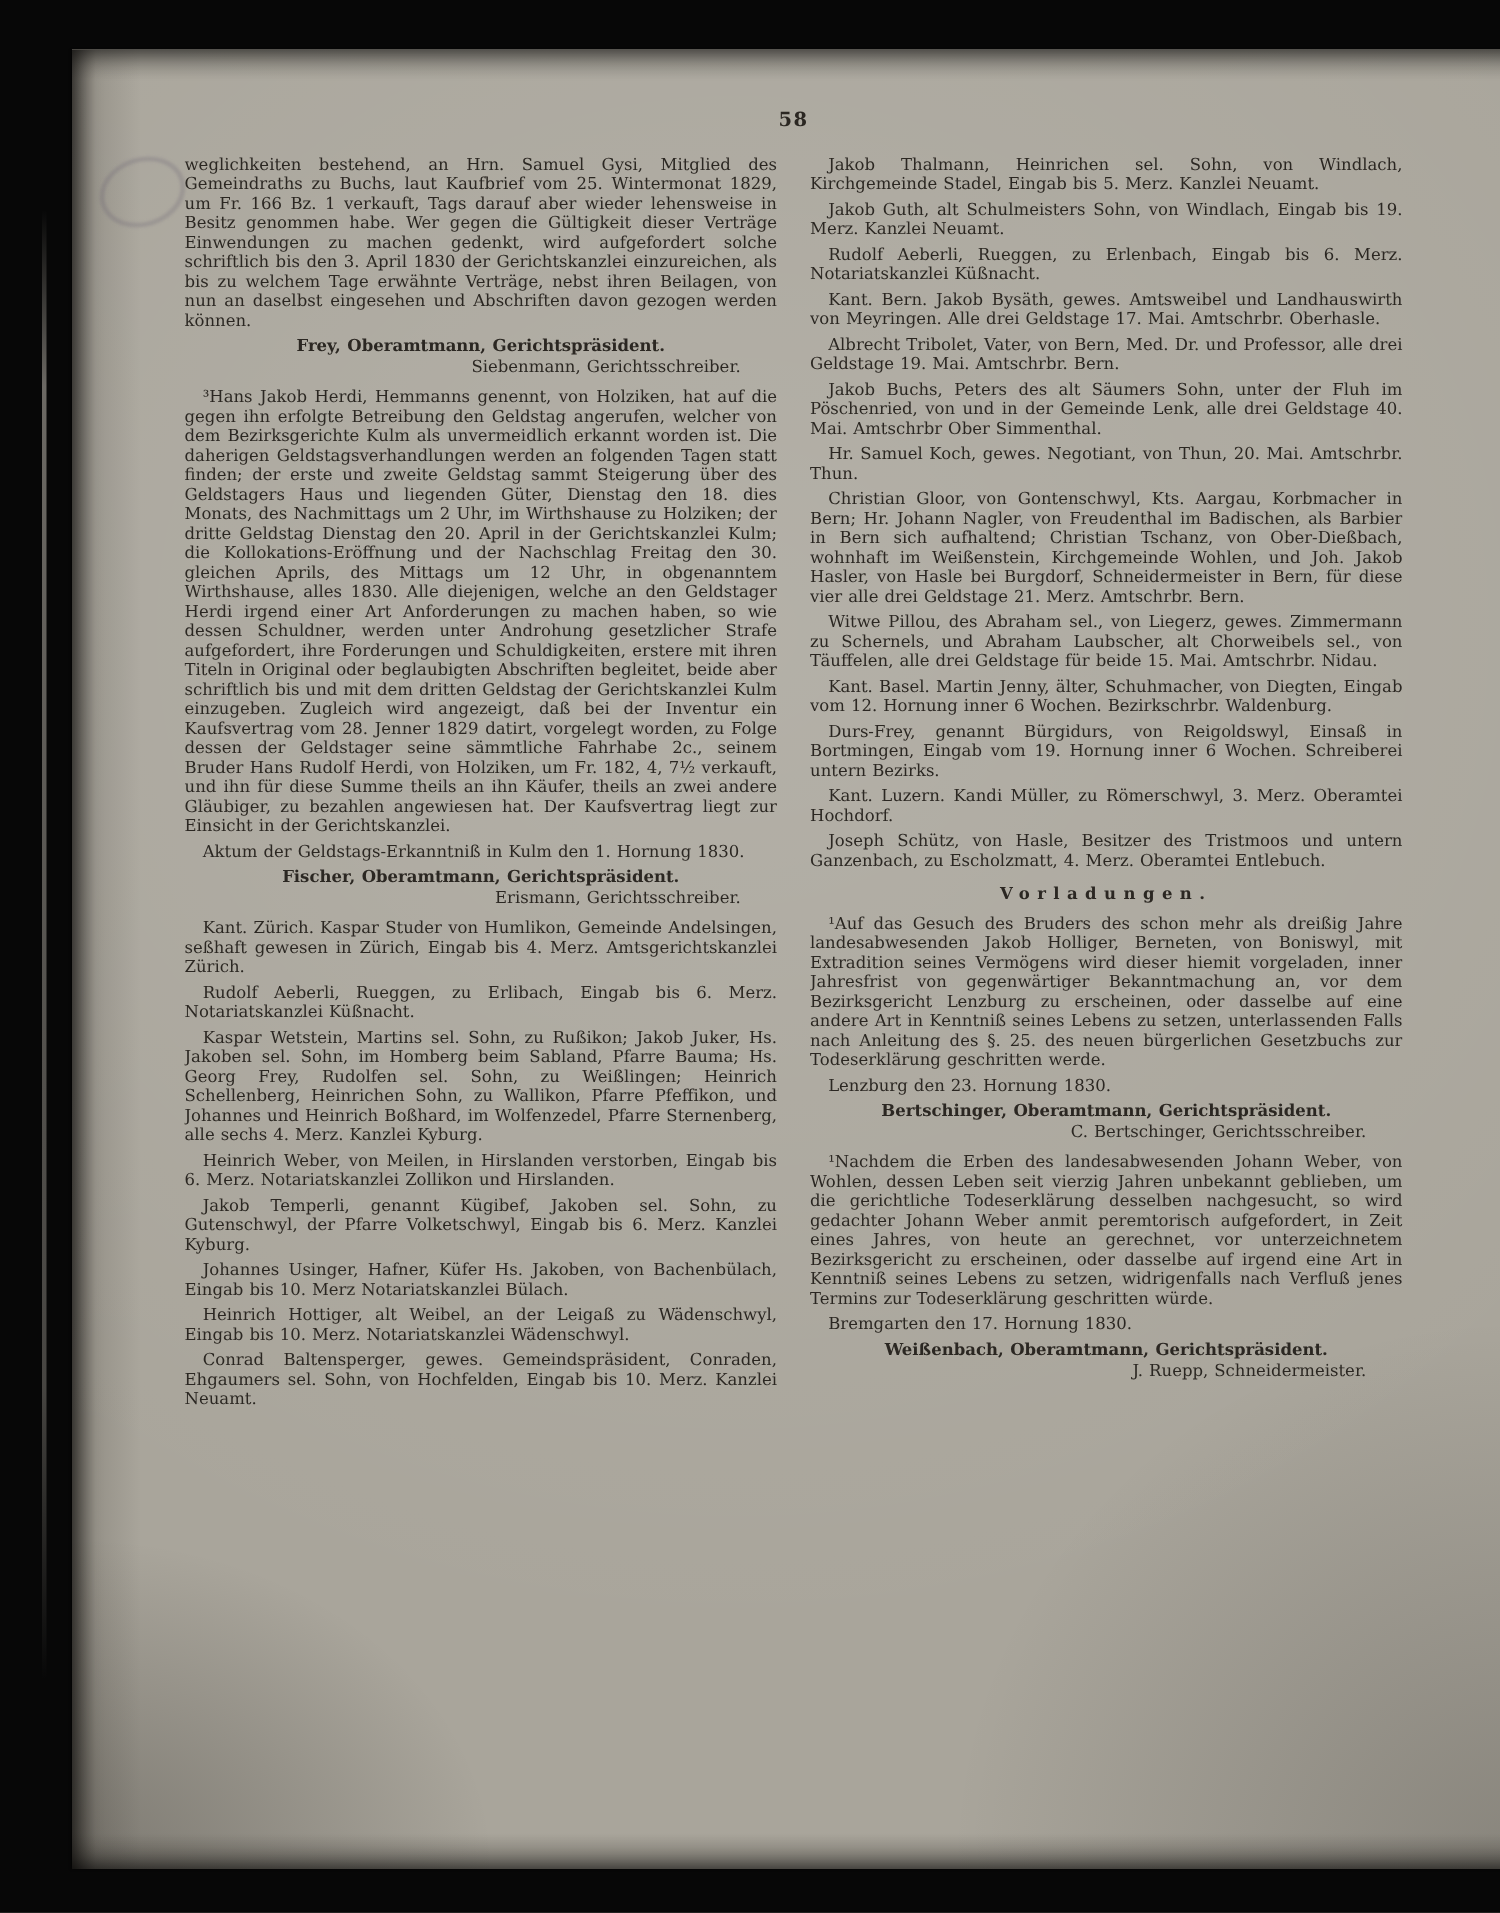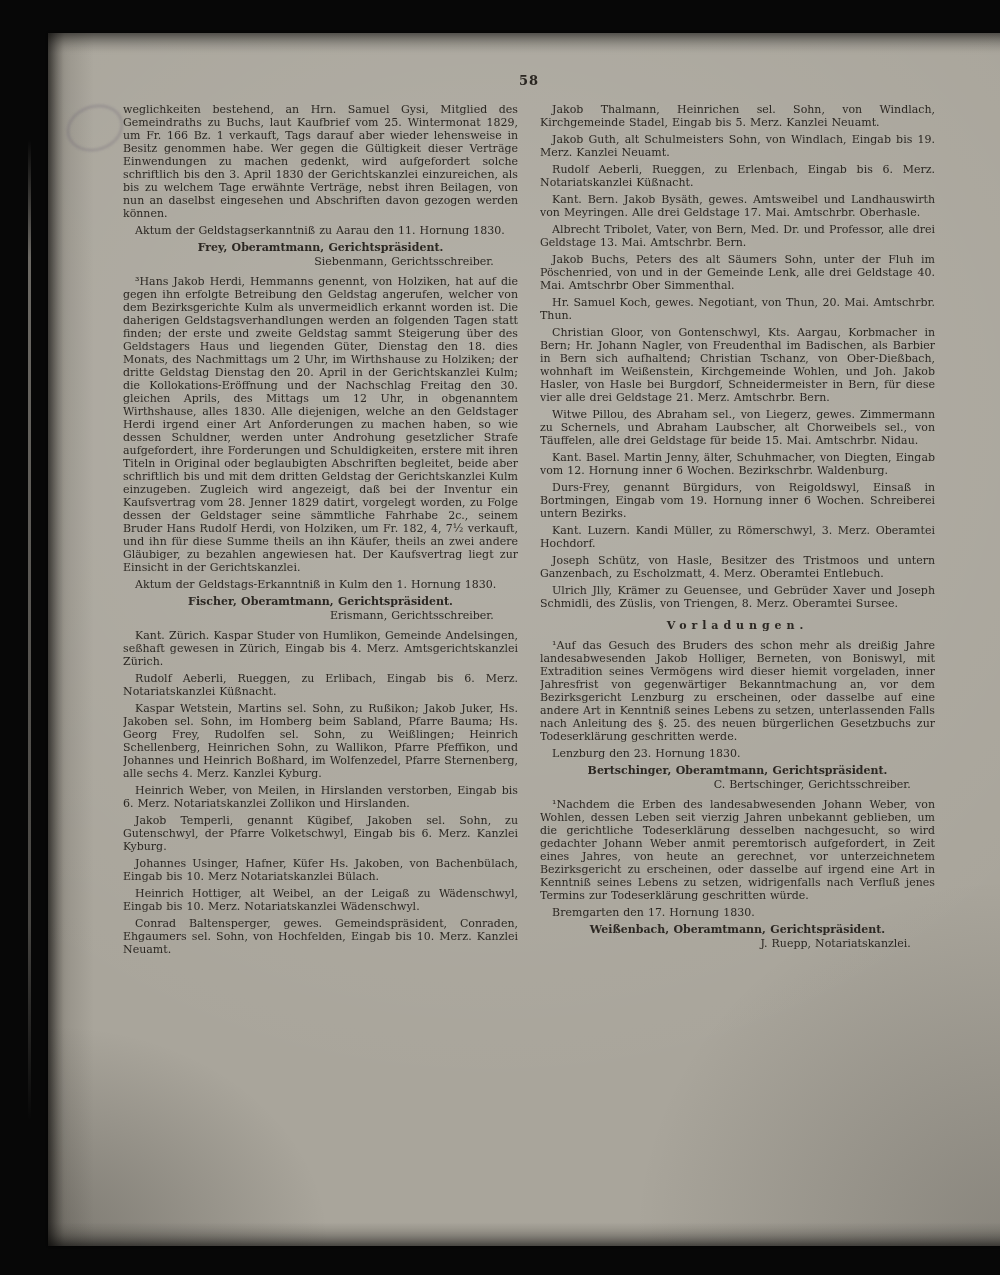--- a/index.html
+++ b/index.html
@@ -106,56 +106,54 @@
 <body>
 
 <div class="scan">
   <div class="edge-sliver"></div>
   <div class="paper">
     <div class="stamp"></div>
     <div class="page-number">58</div>
     <div class="columns">
       <div class="column" id="col-left">
           <p class="para opening">weglichkeiten bestehend, an Hrn. Samuel Gysi, Mitglied des Gemeindraths zu Buchs, laut Kaufbrief vom 25. Wintermonat 1829, um Fr. 166 Bz. 1 verkauft, Tags darauf aber wieder lehensweise in Besitz genommen habe. Wer gegen die Gültigkeit dieser Verträge Einwendungen zu machen gedenkt, wird aufgefordert solche schriftlich bis den 3. April 1830 der Gerichtskanzlei einzureichen, als bis zu welchem Tage erwähnte Verträge, nebst ihren Beilagen, von nun an daselbst eingesehen und Abschriften davon gezogen werden können.</p>
-          <p class="para entry">Aktum der Geldstagserkanntniß zu Aarau den 11. Hornung 1830.</p>
           <p class="para sig-main">Frey, Oberamtmann, Gerichtspräsident.</p>
           <p class="para sig-sub">Siebenmann, Gerichtsschreiber.</p>
           <p class="para entry">³Hans Jakob Herdi, Hemmanns genennt, von Holziken, hat auf die gegen ihn erfolgte Betreibung den Geldstag angerufen, welcher von dem Bezirksgerichte Kulm als unvermeidlich erkannt worden ist. Die daherigen Geldstagsverhandlungen werden an folgenden Tagen statt finden; der erste und zweite Geldstag sammt Steigerung über des Geldstagers Haus und liegenden Güter, Dienstag den 18. dies Monats, des Nachmittags um 2 Uhr, im Wirthshause zu Holziken; der dritte Geldstag Dienstag den 20. April in der Gerichtskanzlei Kulm; die Kollokations-Eröffnung und der Nachschlag Freitag den 30. gleichen Aprils, des Mittags um 12 Uhr, in obgenanntem Wirthshause, alles 1830. Alle diejenigen, welche an den Geldstager Herdi irgend einer Art Anforderungen zu machen haben, so wie dessen Schuldner, werden unter Androhung gesetzlicher Strafe aufgefordert, ihre Forderungen und Schuldigkeiten, erstere mit ihren Titeln in Original oder beglaubigten Abschriften begleitet, beide aber schriftlich bis und mit dem dritten Geldstag der Gerichtskanzlei Kulm einzugeben. Zugleich wird angezeigt, daß bei der Inventur ein Kaufsvertrag vom 28. Jenner 1829 datirt, vorgelegt worden, zu Folge dessen der Geldstager seine sämmtliche Fahrhabe 2c., seinem Bruder Hans Rudolf Herdi, von Holziken, um Fr. 182, 4, 7½ verkauft, und ihn für diese Summe theils an ihn Käufer, theils an zwei andere Gläubiger, zu bezahlen angewiesen hat. Der Kaufsvertrag liegt zur Einsicht in der Gerichtskanzlei.</p>
           <p class="para entry">Aktum der Geldstags-Erkanntniß in Kulm den 1. Hornung 1830.</p>
           <p class="para sig-main">Fischer, Oberamtmann, Gerichtspräsident.</p>
           <p class="para sig-sub">Erismann, Gerichtsschreiber.</p>
           <p class="para entry">Kant. Zürich. Kaspar Studer von Humlikon, Gemeinde Andelsingen, seßhaft gewesen in Zürich, Eingab bis 4. Merz. Amtsgerichtskanzlei Zürich.</p>
           <p class="para entry">Rudolf Aeberli, Rueggen, zu Erlibach, Eingab bis 6. Merz. Notariatskanzlei Küßnacht.</p>
           <p class="para entry">Kaspar Wetstein, Martins sel. Sohn, zu Rußikon; Jakob Juker, Hs. Jakoben sel. Sohn, im Homberg beim Sabland, Pfarre Bauma; Hs. Georg Frey, Rudolfen sel. Sohn, zu Weißlingen; Heinrich Schellenberg, Heinrichen Sohn, zu Wallikon, Pfarre Pfeffikon, und Johannes und Heinrich Boßhard, im Wolfenzedel, Pfarre Sternenberg, alle sechs 4. Merz. Kanzlei Kyburg.</p>
           <p class="para entry">Heinrich Weber, von Meilen, in Hirslanden verstorben, Eingab bis 6. Merz. Notariatskanzlei Zollikon und Hirslanden.</p>
           <p class="para entry">Jakob Temperli, genannt Kügibef, Jakoben sel. Sohn, zu Gutenschwyl, der Pfarre Volketschwyl, Eingab bis 6. Merz. Kanzlei Kyburg.</p>
           <p class="para entry">Johannes Usinger, Hafner, Küfer Hs. Jakoben, von Bachenbülach, Eingab bis 10. Merz Notariatskanzlei Bülach.</p>
           <p class="para entry">Heinrich Hottiger, alt Weibel, an der Leigaß zu Wädenschwyl, Eingab bis 10. Merz. Notariatskanzlei Wädenschwyl.</p>
           <p class="para entry">Conrad Baltensperger, gewes. Gemeindspräsident, Conraden, Ehgaumers sel. Sohn, von Hochfelden, Eingab bis 10. Merz. Kanzlei Neuamt.</p>
         </div>
       <div class="column" id="col-right">
           <p class="para entry">Jakob Thalmann, Heinrichen sel. Sohn, von Windlach, Kirchgemeinde Stadel, Eingab bis 5. Merz. Kanzlei Neuamt.</p>
           <p class="para entry">Jakob Guth, alt Schulmeisters Sohn, von Windlach, Eingab bis 19. Merz. Kanzlei Neuamt.</p>
           <p class="para entry">Rudolf Aeberli, Rueggen, zu Erlenbach, Eingab bis 6. Merz. Notariatskanzlei Küßnacht.</p>
           <p class="para entry">Kant. Bern. Jakob Bysäth, gewes. Amtsweibel und Landhauswirth von Meyringen. Alle drei Geldstage 17. Mai. Amtschrbr. Oberhasle.</p>
-          <p class="para entry">Albrecht Tribolet, Vater, von Bern, Med. Dr. und Professor, alle drei Geldstage 13. Mai. Amtschrbr. Bern.</p>
+          <p class="para entry">Albrecht Tribolet, Vater, von Bern, Med. Dr. und Professor, alle drei Geldstage 19. Mai. Amtschrbr. Bern.</p>
           <p class="para entry">Jakob Buchs, Peters des alt Säumers Sohn, unter der Fluh im Pöschenried, von und in der Gemeinde Lenk, alle drei Geldstage 40. Mai. Amtschrbr Ober Simmenthal.</p>
           <p class="para entry">Hr. Samuel Koch, gewes. Negotiant, von Thun, 20. Mai. Amtschrbr. Thun.</p>
           <p class="para entry">Christian Gloor, von Gontenschwyl, Kts. Aargau, Korbmacher in Bern; Hr. Johann Nagler, von Freudenthal im Badischen, als Barbier in Bern sich aufhaltend; Christian Tschanz, von Ober-Dießbach, wohnhaft im Weißenstein, Kirchgemeinde Wohlen, und Joh. Jakob Hasler, von Hasle bei Burgdorf, Schneidermeister in Bern, für diese vier alle drei Geldstage 21. Merz. Amtschrbr. Bern.</p>
           <p class="para entry">Witwe Pillou, des Abraham sel., von Liegerz, gewes. Zimmermann zu Schernels, und Abraham Laubscher, alt Chorweibels sel., von Täuffelen, alle drei Geldstage für beide 15. Mai. Amtschrbr. Nidau.</p>
           <p class="para entry">Kant. Basel. Martin Jenny, älter, Schuhmacher, von Diegten, Eingab vom 12. Hornung inner 6 Wochen. Bezirkschrbr. Waldenburg.</p>
           <p class="para entry">Durs-Frey, genannt Bürgidurs, von Reigoldswyl, Einsaß in Bortmingen, Eingab vom 19. Hornung inner 6 Wochen. Schreiberei untern Bezirks.</p>
           <p class="para entry">Kant. Luzern. Kandi Müller, zu Römerschwyl, 3. Merz. Oberamtei Hochdorf.</p>
           <p class="para entry">Joseph Schütz, von Hasle, Besitzer des Tristmoos und untern Ganzenbach, zu Escholzmatt, 4. Merz. Oberamtei Entlebuch.</p>
-          <p class="para entry">Ulrich Jlly, Krämer zu Geuensee, und Gebrüder Xaver und Joseph Schmidli, des Züslis, von Triengen, 8. Merz. Oberamtei Sursee.</p>
           <p class="para heading">Vorladungen.</p>
           <p class="para entry">¹Auf das Gesuch des Bruders des schon mehr als dreißig Jahre landesabwesenden Jakob Holliger, Berneten, von Boniswyl, mit Extradition seines Vermögens wird dieser hiemit vorgeladen, inner Jahresfrist von gegenwärtiger Bekanntmachung an, vor dem Bezirksgericht Lenzburg zu erscheinen, oder dasselbe auf eine andere Art in Kenntniß seines Lebens zu setzen, unterlassenden Falls nach Anleitung des §. 25. des neuen bürgerlichen Gesetzbuchs zur Todeserklärung geschritten werde.</p>
           <p class="para dateline">Lenzburg den 23. Hornung 1830.</p>
           <p class="para sig-main">Bertschinger, Oberamtmann, Gerichtspräsident.</p>
           <p class="para sig-sub">C. Bertschinger, Gerichtsschreiber.</p>
           <p class="para entry">¹Nachdem die Erben des landesabwesenden Johann Weber, von Wohlen, dessen Leben seit vierzig Jahren unbekannt geblieben, um die gerichtliche Todeserklärung desselben nachgesucht, so wird gedachter Johann Weber anmit peremtorisch aufgefordert, in Zeit eines Jahres, von heute an gerechnet, vor unterzeichnetem Bezirksgericht zu erscheinen, oder dasselbe auf irgend eine Art in Kenntniß seines Lebens zu setzen, widrigenfalls nach Verfluß jenes Termins zur Todeserklärung geschritten würde.</p>
           <p class="para dateline">Bremgarten den 17. Hornung 1830.</p>
           <p class="para sig-main">Weißenbach, Oberamtmann, Gerichtspräsident.</p>
-          <p class="para sig-sub">J. Ruepp, Notariatskanzlei.</p>
+          <p class="para sig-sub">J. Ruepp, Schneidermeister.</p>
         </div>
     </div>
   </div>
 </div>
 
 </body></html>

